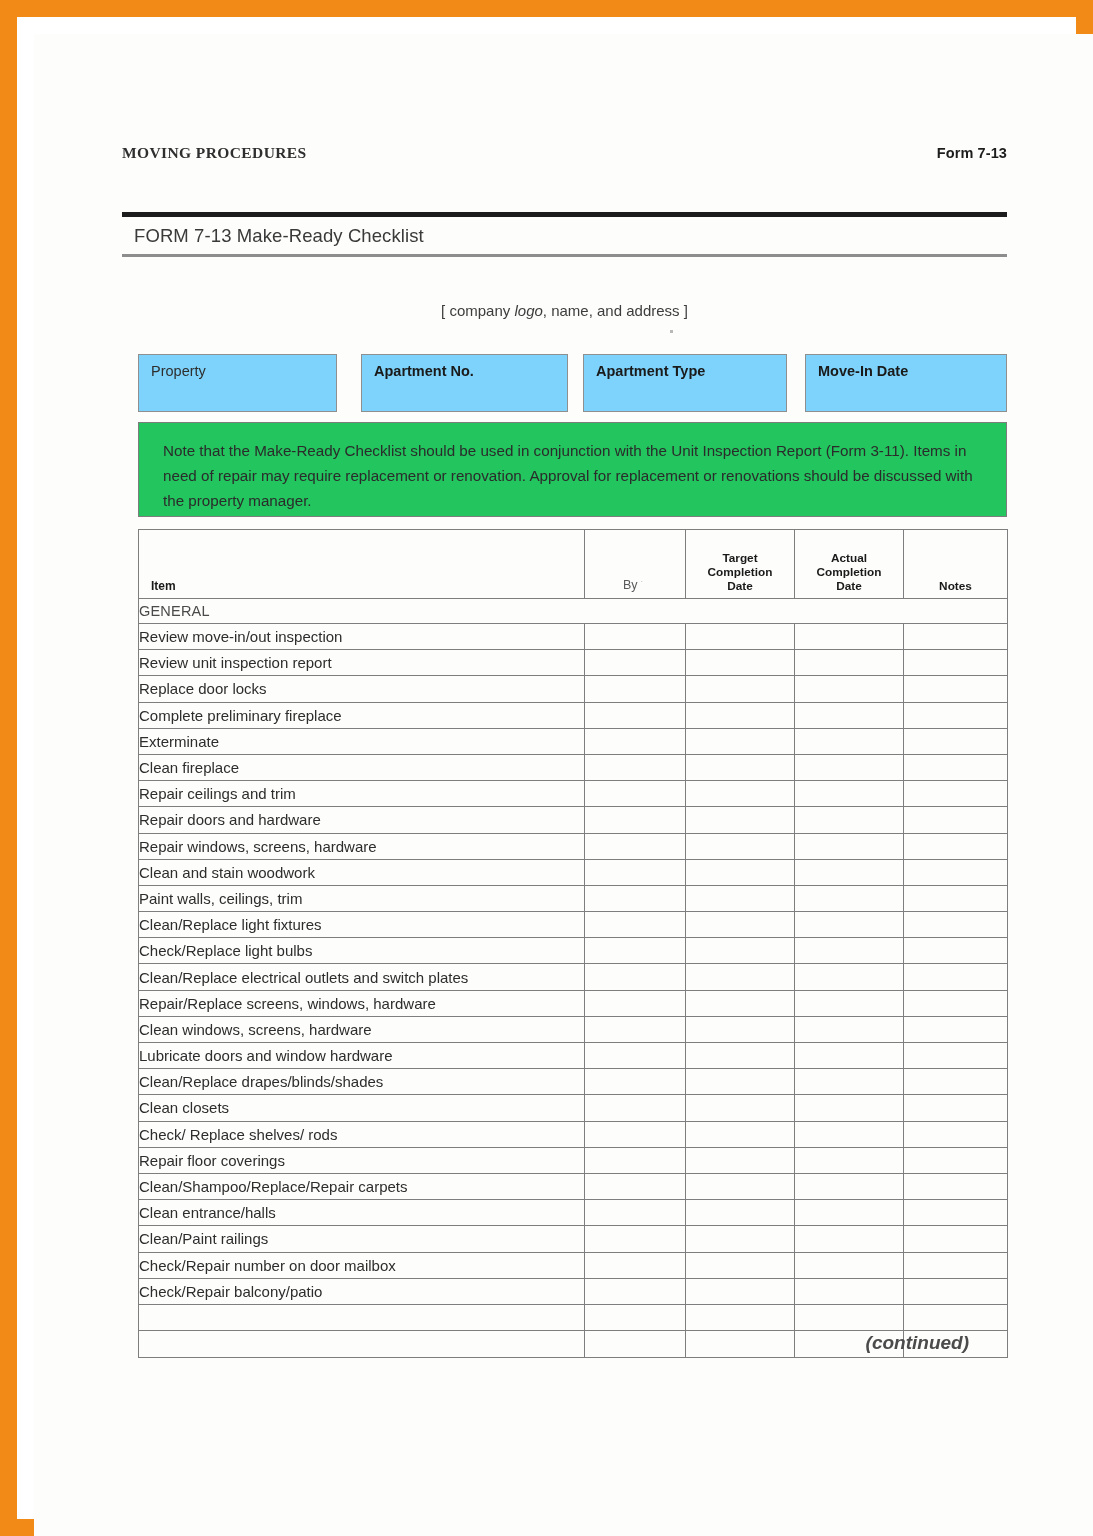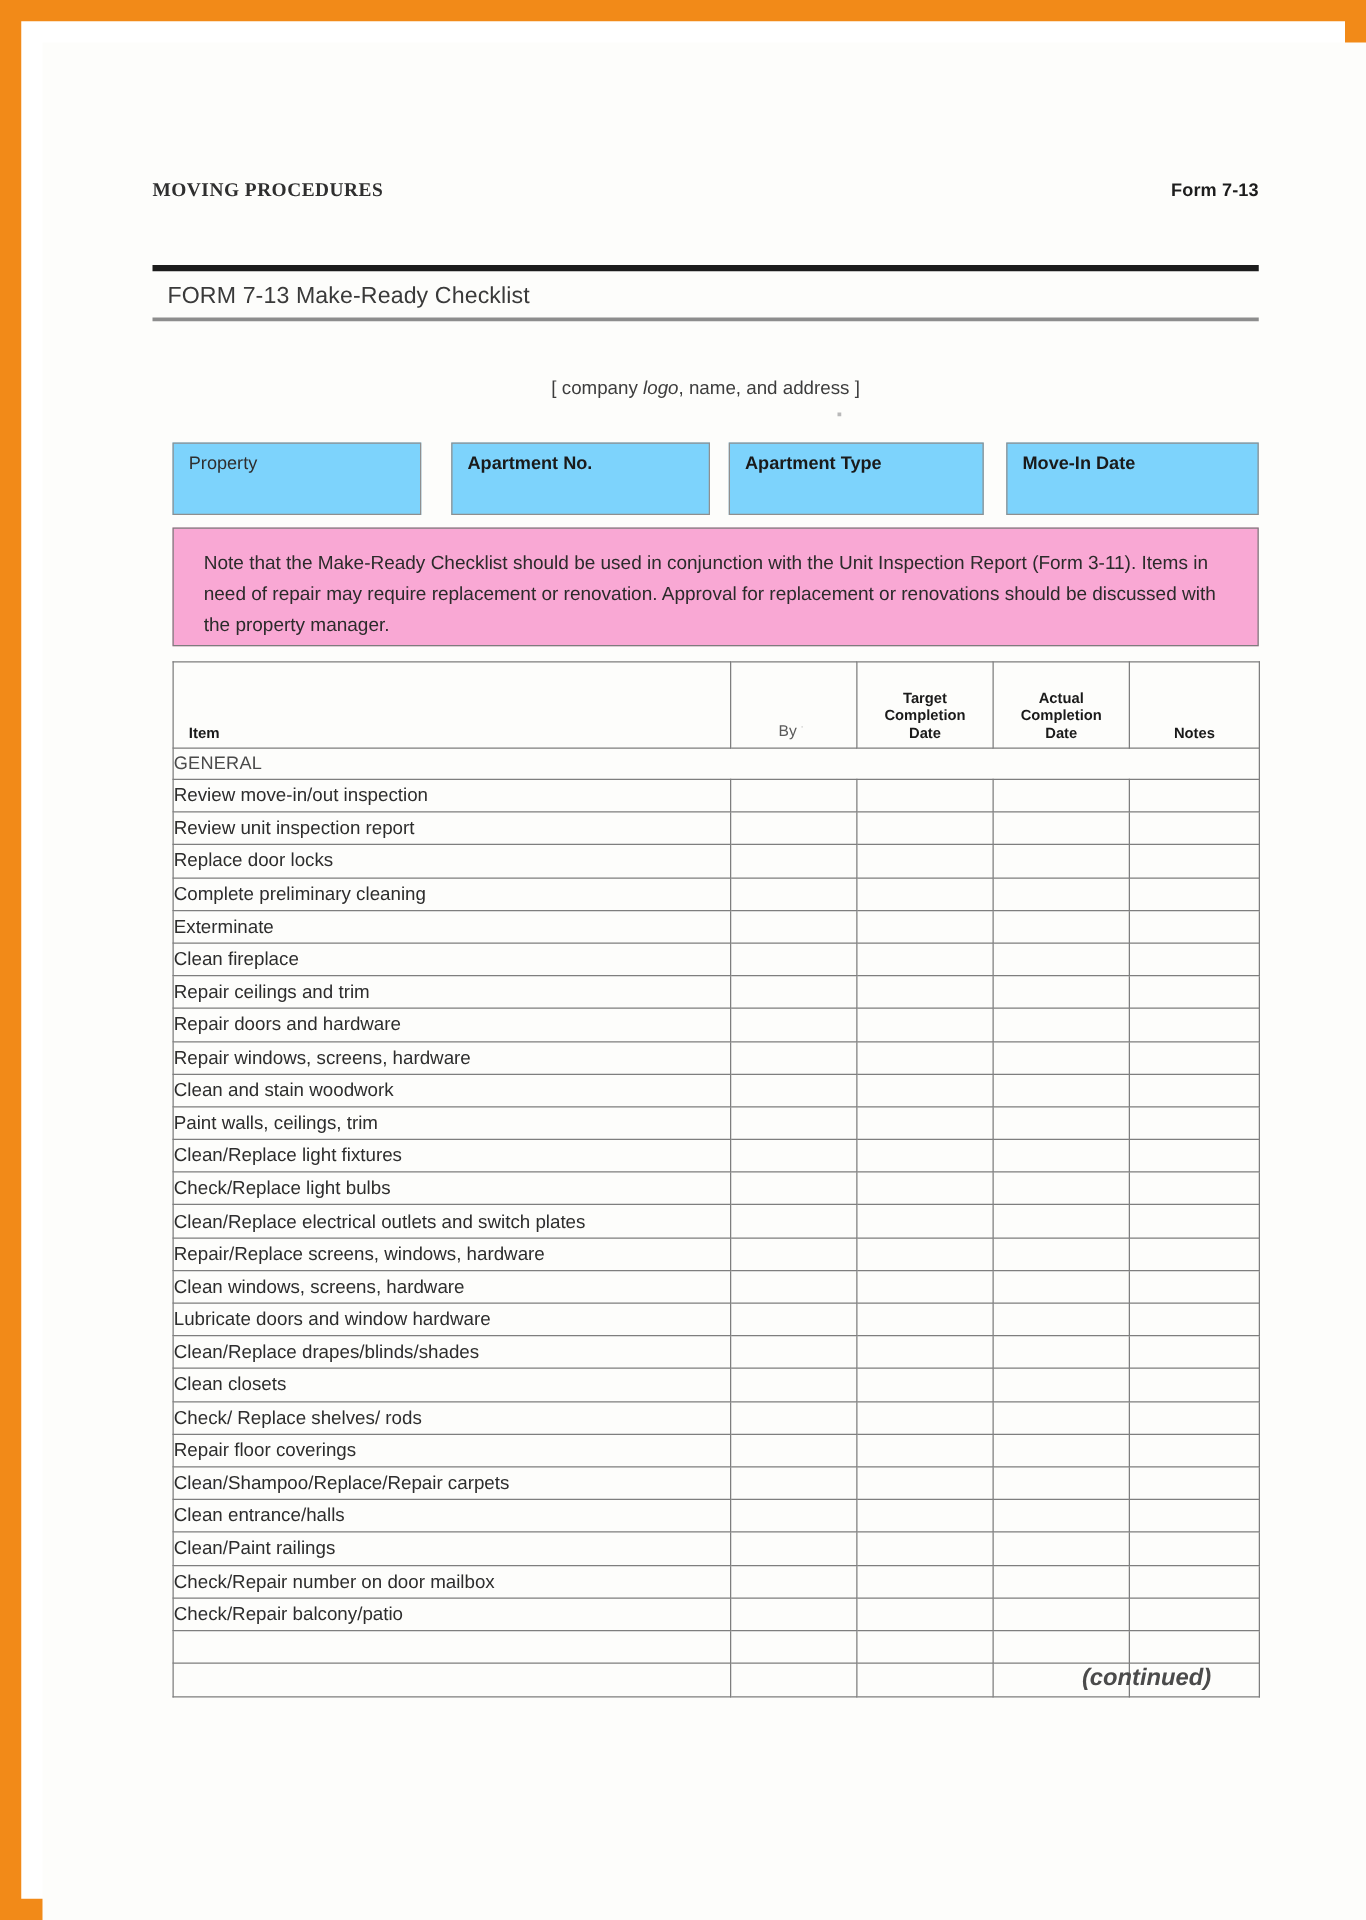--- a/index.html
+++ b/index.html
@@ -138,21 +138,21 @@
 
   
   #note-box {
     position: absolute;
     left: 104px;
     top: 388px;
     width: 869px;
     height: 95px;
     box-sizing: border-box;
     border: 1.8px solid #7d7d7d;
-    background: #f9a8d4;
+    background: #22c55e;
     padding: 15px 22px 0 24px;
   }
   #note-box p {
     margin: 0;
     font-size: 15.2px;
     line-height: 25px;
     color: #2b2b2b;
   }
 
   
@@ -321,21 +321,21 @@
             <td></td>
           </tr>
           <tr class="item-row">
             <td class="item-cell">Replace door locks</td>
             <td></td>
             <td></td>
             <td></td>
             <td></td>
           </tr>
           <tr class="item-row">
-            <td class="item-cell">Complete preliminary cleaning</td>
+            <td class="item-cell">Complete preliminary fireplace</td>
             <td></td>
             <td></td>
             <td></td>
             <td></td>
           </tr>
           <tr class="item-row">
             <td class="item-cell">Exterminate</td>
             <td></td>
             <td></td>
             <td></td>

